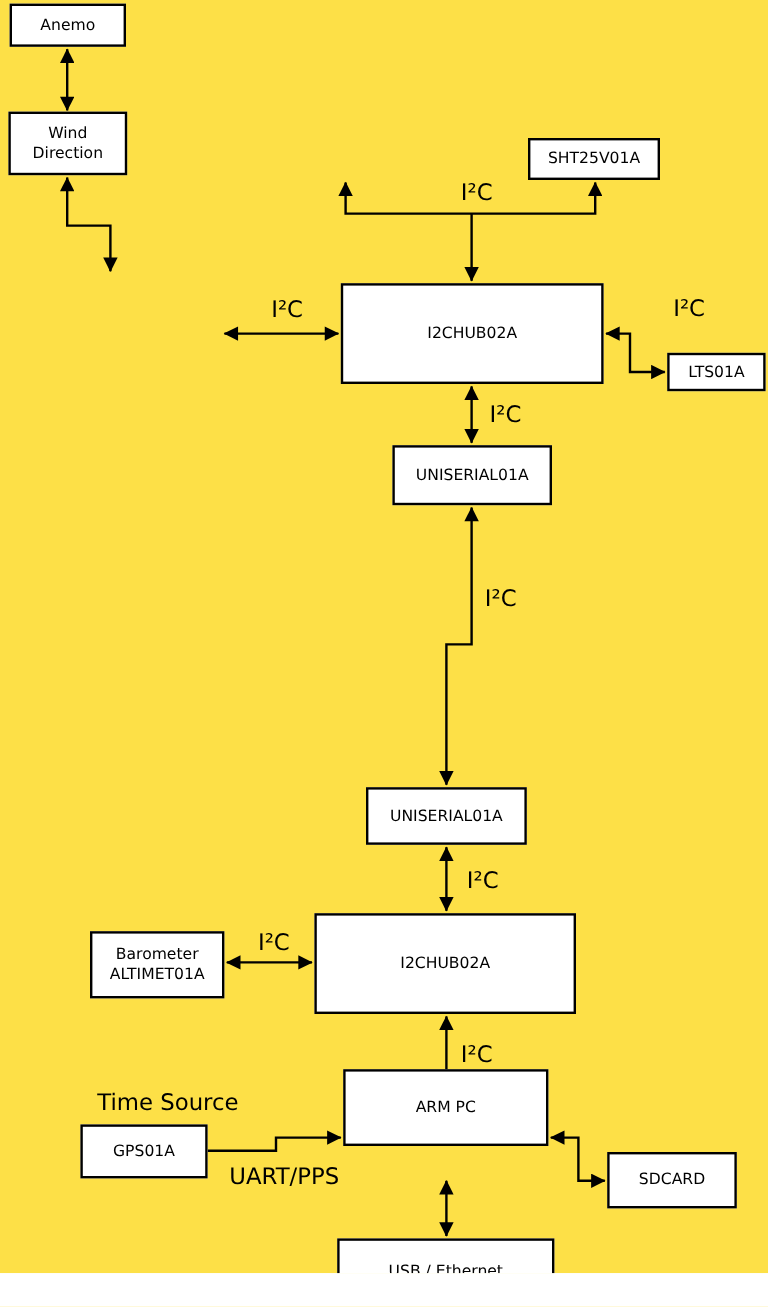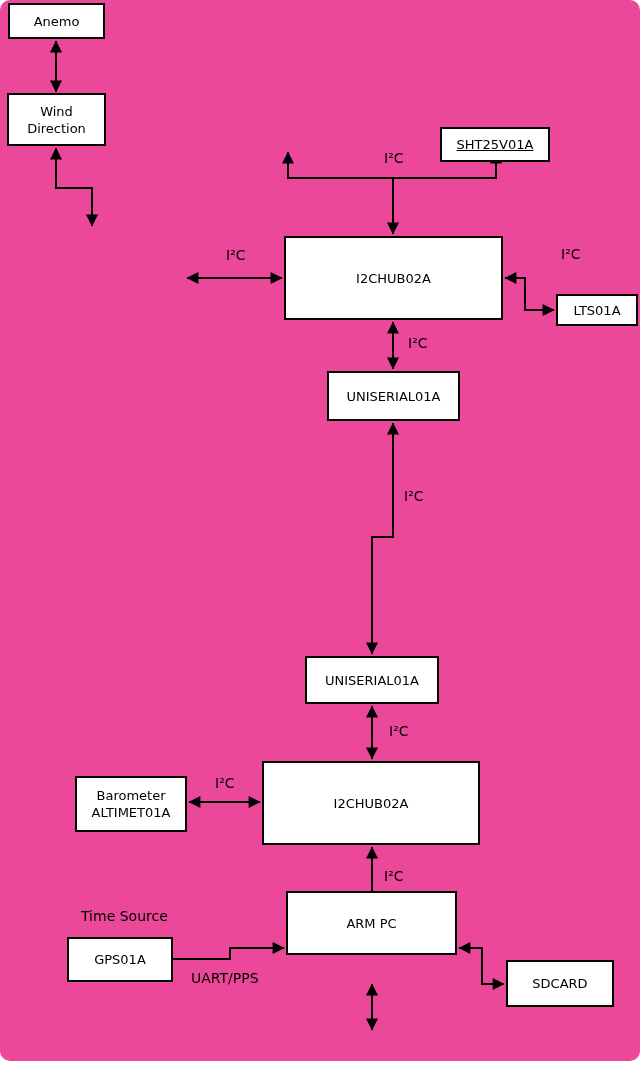--- a/index.html
+++ b/index.html
@@ -5,23 +5,22 @@
   html, body {
     margin: 0;
     padding: 0;
     background: #ffffff;
     font-family: "DejaVu Sans", "Liberation Sans", sans-serif;
   }
   .canvas {
     position: relative;
     width: 640px;
     height: 1061px;
-    background: #ec4899;
+    background: #fde047;
     overflow: hidden;
-    border-radius: 10px;
   }
   .connector-layer {
     position: absolute;
     left: 0;
     top: 0;
     width: 640px;
     height: 1089px;
   }
   .node {
     position: absolute;
@@ -33,21 +32,21 @@
     align-items: center;
     justify-content: center;
     font-size: 13px;
     line-height: 17px;
     color: #000000;
     text-align: center;
     white-space: nowrap;
   }
   .elabel {
     position: absolute;
-    font-size: 14px;
+    font-size: 19px;
     color: #000000;
     white-space: nowrap;
   }
 </style>
 </head>
 <body>
 
 <div class="canvas">
 
   <svg class="connector-layer" width="640" height="1089" viewBox="0 0 640 1089" xmlns="http://www.w3.org/2000/svg">
@@ -95,21 +94,21 @@
     <span>Anemo</span>
   </div>
 
   <div class="node" style="left:7px; top:93px; width:99px; height:53px;">
     <span>Wind</span>
     <span>Direction</span>
   </div>
 
 
 
-  <div class="node" style="left:440px; top:127px; width:110px; height:35px;text-decoration:underline;">
+  <div class="node" style="left:440px; top:115px; width:110px; height:35px;">
     <span>SHT25V01A</span>
   </div>
 
   <div class="node" style="left:284px; top:236px; width:219px; height:84px;">
     <span>I2CHUB02A</span>
   </div>
 
   <div class="node" style="left:556px; top:294px; width:82px; height:32px;">
     <span>LTS01A</span>
   </div>
@@ -136,20 +135,23 @@
   </div>
 
   <div class="node" style="left:286px; top:891px; width:171px; height:64px;">
     <span>ARM PC</span>
   </div>
 
   <div class="node" style="left:506px; top:960px; width:108px; height:47px;">
     <span>SDCARD</span>
   </div>
 
+  <div class="node" style="left:281px; top:1032px; width:181px; height:55px;">
+    <span>USB / Ethernet</span>
+  </div>
 
   <div class="elabel" style="left:384px; top:150px;">I²C</div>
   <div class="elabel" style="left:226px; top:247px;">I²C</div>
   <div class="elabel" style="left:561px; top:246px;">I²C</div>
   <div class="elabel" style="left:408px; top:335px;">I²C</div>
   <div class="elabel" style="left:404px; top:488px;">I²C</div>
   <div class="elabel" style="left:389px; top:723px;">I²C</div>
   <div class="elabel" style="left:215px; top:775px;">I²C</div>
   <div class="elabel" style="left:384px; top:868px;">I²C</div>
   <div class="elabel" style="left:81px; top:908px;">Time Source</div>

